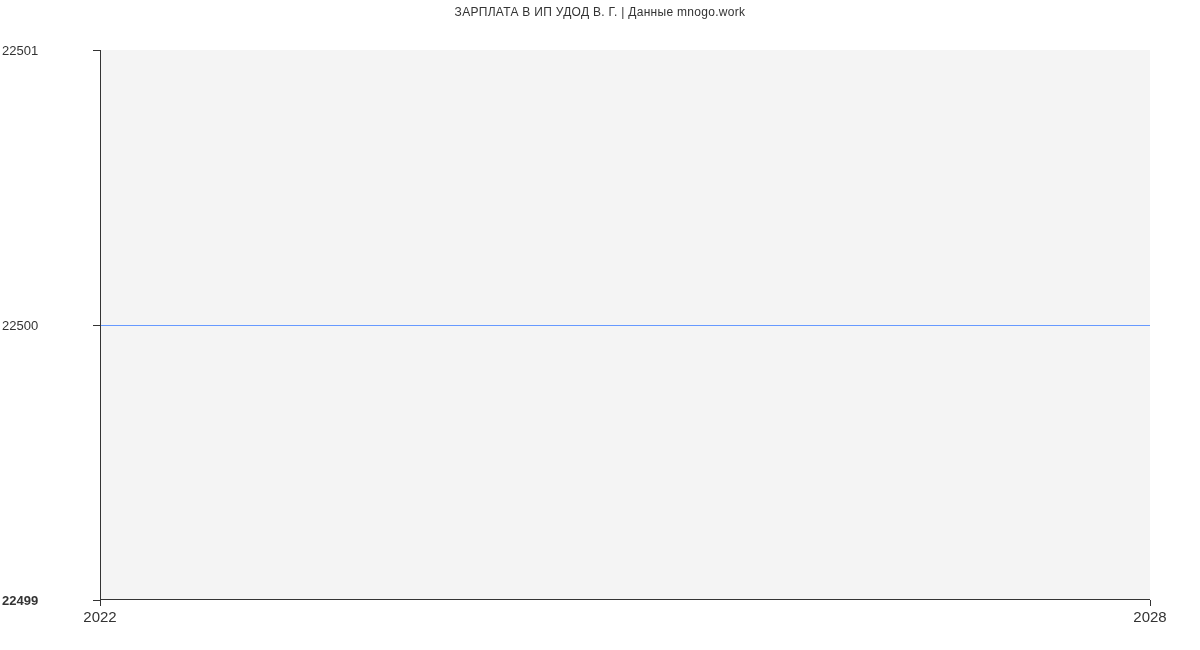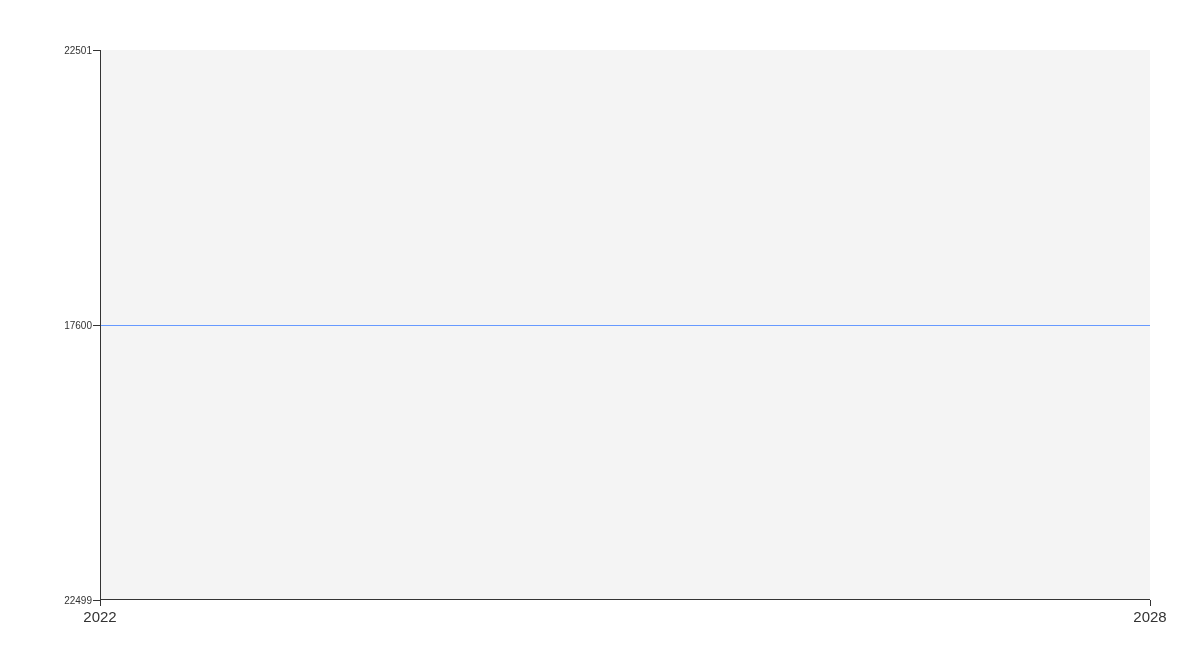--- a/index.html
+++ b/index.html
@@ -55,22 +55,22 @@
     position: absolute;
     left: 93px;
     width: 7px;
     height: 0;
     border-top: 1px solid #333333;
   }
   .y-label {
     position: absolute;
     right: 1108px;
     width: 90px;
-    text-align: right;
-    font-size: 10px;
+    text-align: left;
+    font-size: 13px;
     color: #333333;
     transform: translateY(-50%);
   }
   .x-tick {
     position: absolute;
     top: 600px;
     width: 0;
     height: 6px;
     border-left: 1px solid #333333;
   }
@@ -80,28 +80,29 @@
     font-size: 15px;
     color: #333333;
     transform: translateX(-50%);
   }
 </style>
 </head>
 <body>
 
 <div class="chart-wrap">
 
+  <div class="title">ЗАРПЛАТА В ИП УДОД В. Г. | Данные mnogo.work</div>
 
   <div class="y-tick" style="top:50px;"></div>
   <div class="y-tick" style="top:325px;"></div>
   <div class="y-tick" style="top:600px;"></div>
 
   <div class="y-label" style="top:50px;">22501</div>
-  <div class="y-label" style="top:325px;">17600</div>
-  <div class="y-label" style="top:600px;">22499</div>
+  <div class="y-label" style="top:325px;">22500</div>
+  <div class="y-label" style="top:600px;font-weight:bold;">22499</div>
 
   <div class="plot-area">
     <div class="gridline-mid" style="top:275px;"></div>
     <div class="data-line" style="top:275px;"></div>
   </div>
 
   <div class="x-tick" style="left:100px;"></div>
   <div class="x-tick" style="left:1150px;"></div>
 
   <div class="x-label" style="left:100px;">2022</div>

